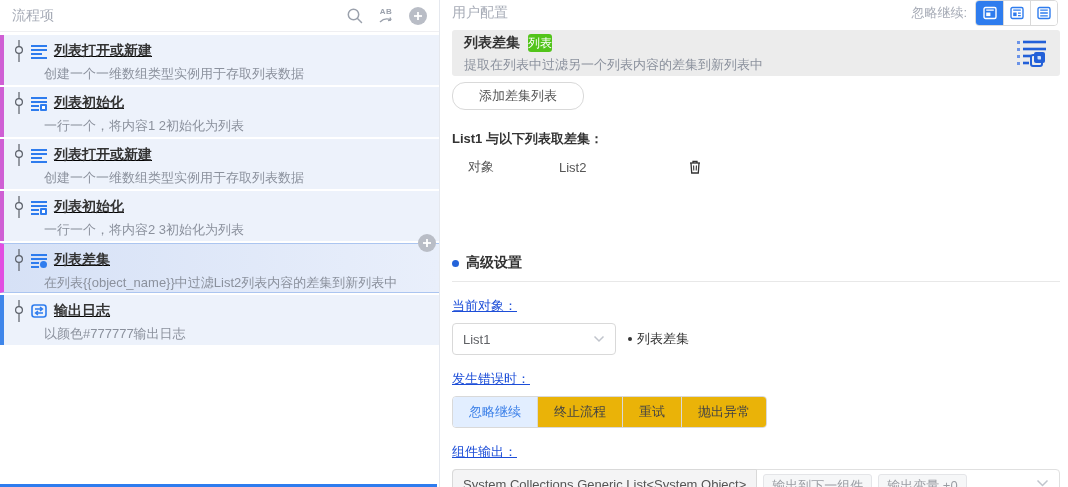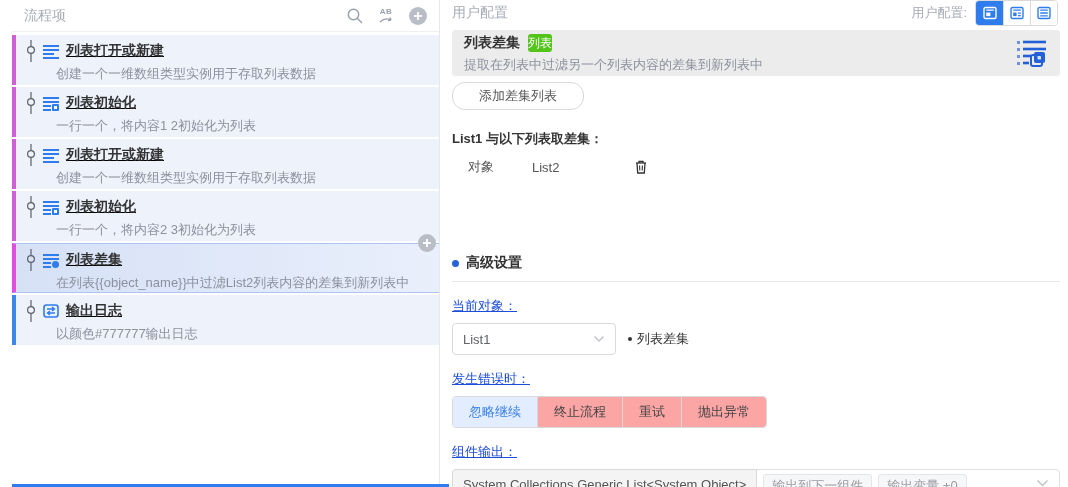--- a/index.html
+++ b/index.html
@@ -1,21 +1,21 @@
 <!DOCTYPE html>
 <html><head>
 <meta charset="utf-8">
 <style>
   * { margin:0; padding:0; box-sizing:border-box; }
   html,body { width:1068px; height:487px; background:#fff; overflow:hidden;
     font-family:"Liberation Sans","DejaVu Sans",sans-serif; }
   .app { display:flex; width:1068px; height:487px; }
 
   
-  .left-panel { width:440px; position:relative; border-right:1px solid #e5e8ee; background:#fff;margin-left:12px; }
+  .left-panel { width:440px; position:relative; border-right:1px solid #e5e8ee; background:#fff; }
   .left-header { height:32px; display:flex; align-items:center; padding:0 10px 0 12px; border-bottom:1px solid #efeff2; }
   .left-title { font-size:14px; color:#a6abb6; }
   .lh-spacer { flex:1; }
   .lh-icon { width:22px; height:22px; display:flex; align-items:center; justify-content:center; margin-left:10px; cursor:pointer; }
   .ab-wrap { display:flex; flex-direction:column; align-items:center; line-height:1; }
   .ab-txt { font-size:8px; font-weight:bold; color:#9ba1ac; letter-spacing:0.5px; }
   .plus-circle { width:18px; height:18px; border-radius:50%; background:#b9bdc6; display:flex; align-items:center; justify-content:center; }
 
   .items { padding-top:3px; }
   .flow-item { height:50px; margin-bottom:2px; background:#edf2fb; border-left:4px solid #cf5fd4; padding:5px 8px 0 10px; position:relative; }
@@ -45,40 +45,40 @@
   .card-line1 { display:flex; align-items:center; gap:8px; height:20px; }
   .card-title { font-size:14px; font-weight:bold; color:#333; }
   .card-badge { background:#52c41a; color:#fff; font-size:12px; padding:1px 0; border-radius:3px; line-height:16px; }
   .card-desc { font-size:13px; color:#8b919d; margin-top:3px; }
 
   .add-btn { margin-top:6px; height:28px; padding:0 26px; background:#fff; border:1px solid #d9d9d9; border-radius:13px;
     font-size:13px; color:#555; cursor:pointer; font-family:inherit; }
 
   .diff-title { margin-top:20px; font-size:13px; font-weight:700; color:#333; }
   .diff-target { font-weight:700; color:#333; }
-  .object-row { margin-top:9px; display:flex; align-items:center; font-size:13px; color:#555; height:20px; }
+  .object-row { margin-top:9px; display:flex; align-items:center; font-size:13px; color:#555; height:20px;gap:27px; }
   .obj-label { margin-left:16px; }
   .obj-value { margin-left:38px; }
   .trash-btn { margin-left:76px; cursor:pointer; display:flex; align-items:center; }
 
   .adv-header { margin-top:77px; display:flex; align-items:center; gap:7px; }
   .adv-dot { width:7px; height:7px; border-radius:50%; background:#2463d9; }
   .adv-title { font-size:14px; font-weight:bold; color:#333; }
   .adv-hr { border:none; border-top:1px solid #e8e8e8; margin-top:9px; }
 
   .field-label { margin-top:15px; font-size:13px; color:#1d4ed8;text-decoration:underline; }
   .dd-row { margin-top:8px; display:flex; align-items:center; }
   .dropdown { width:164px; height:32px; border:1px solid #d9d9d9; border-radius:4px; background:#fff;
     display:flex; align-items:center; padding:0 10px; font-size:13px; color:#606266; cursor:pointer; }
   .dd-chevron { margin-left:auto; display:flex; }
   .dd-hint { display:flex; align-items:center; margin-left:12px; font-size:13px; color:#333; }
   .hint-dot { width:4px; height:4px; border-radius:50%; background:#333; margin-right:5px; }
 
   .etabs { margin-top:8px; display:inline-flex; border:1px solid #d9d9d9; border-radius:4px; overflow:hidden; background:#fff; }
-  .etab { height:30px; line-height:30px; padding:0 16px; font-size:13px; color:#444; border-left:1px solid #d9d9d9; cursor:pointer; background:#fca5a5; }
+  .etab { height:30px; line-height:30px; padding:0 16px; font-size:13px; color:#444; border-left:1px solid #d9d9d9; cursor:pointer; background:#eab308; }
   .etab:first-child { border-left:none; }
   .etab.active { background:#e2eeff; color:#3a7fe8; }
 
   .output-select { margin-top:8px; height:31px; border:1px solid #e0e0e0; border-radius:4px; display:flex; align-items:center; position:relative; background:#fff; width:608px; }
   .output-type { height:31px; margin:-1px 0 -1px -1px; background:#f4f4f5; border:1px solid #d9d9d9; border-radius:4px 0 0 4px;
     display:flex; align-items:center; padding:0 10px; font-size:13px; color:#555; white-space:nowrap; }
   .chip { margin-left:6px; height:22px; line-height:22px; padding:0 8px; background:#f6f7f8; border:1px solid #e4e5e8; border-radius:3px; font-size:13px; color:#9a9da3; cursor:pointer; }
   .out-chevron { position:absolute; right:10px; top:9px; }
 
   svg { display:block; }
@@ -250,21 +250,21 @@
       </div>
 
     </div>
     <div class="left-bottombar"></div>
   </div>
 
   <div class="right-panel">
     <div class="right-header">
       <span class="right-title">用户配置</span>
       <span class="rh-spacer"></span>
-      <span class="dm-label">用户配置:</span>
+      <span class="dm-label">忽略继续:</span>
       <span class="dm-group">
         <span class="dm-btn active">
           <svg width="14" height="14" viewBox="0 0 14 14">
               <rect x="1" y="1.5" width="12" height="11" rx="1.5" fill="none" stroke="currentColor" stroke-width="1.4"></rect>
               <rect x="3.2" y="6.5" width="4.2" height="3.6" fill="currentColor"></rect>
               <line x1="3.2" y1="4.2" x2="10.8" y2="4.2" stroke="currentColor" stroke-width="1.3"></line>
             </svg>
         </span>
         <span class="dm-btn">
           <svg width="14" height="14" viewBox="0 0 14 14">

